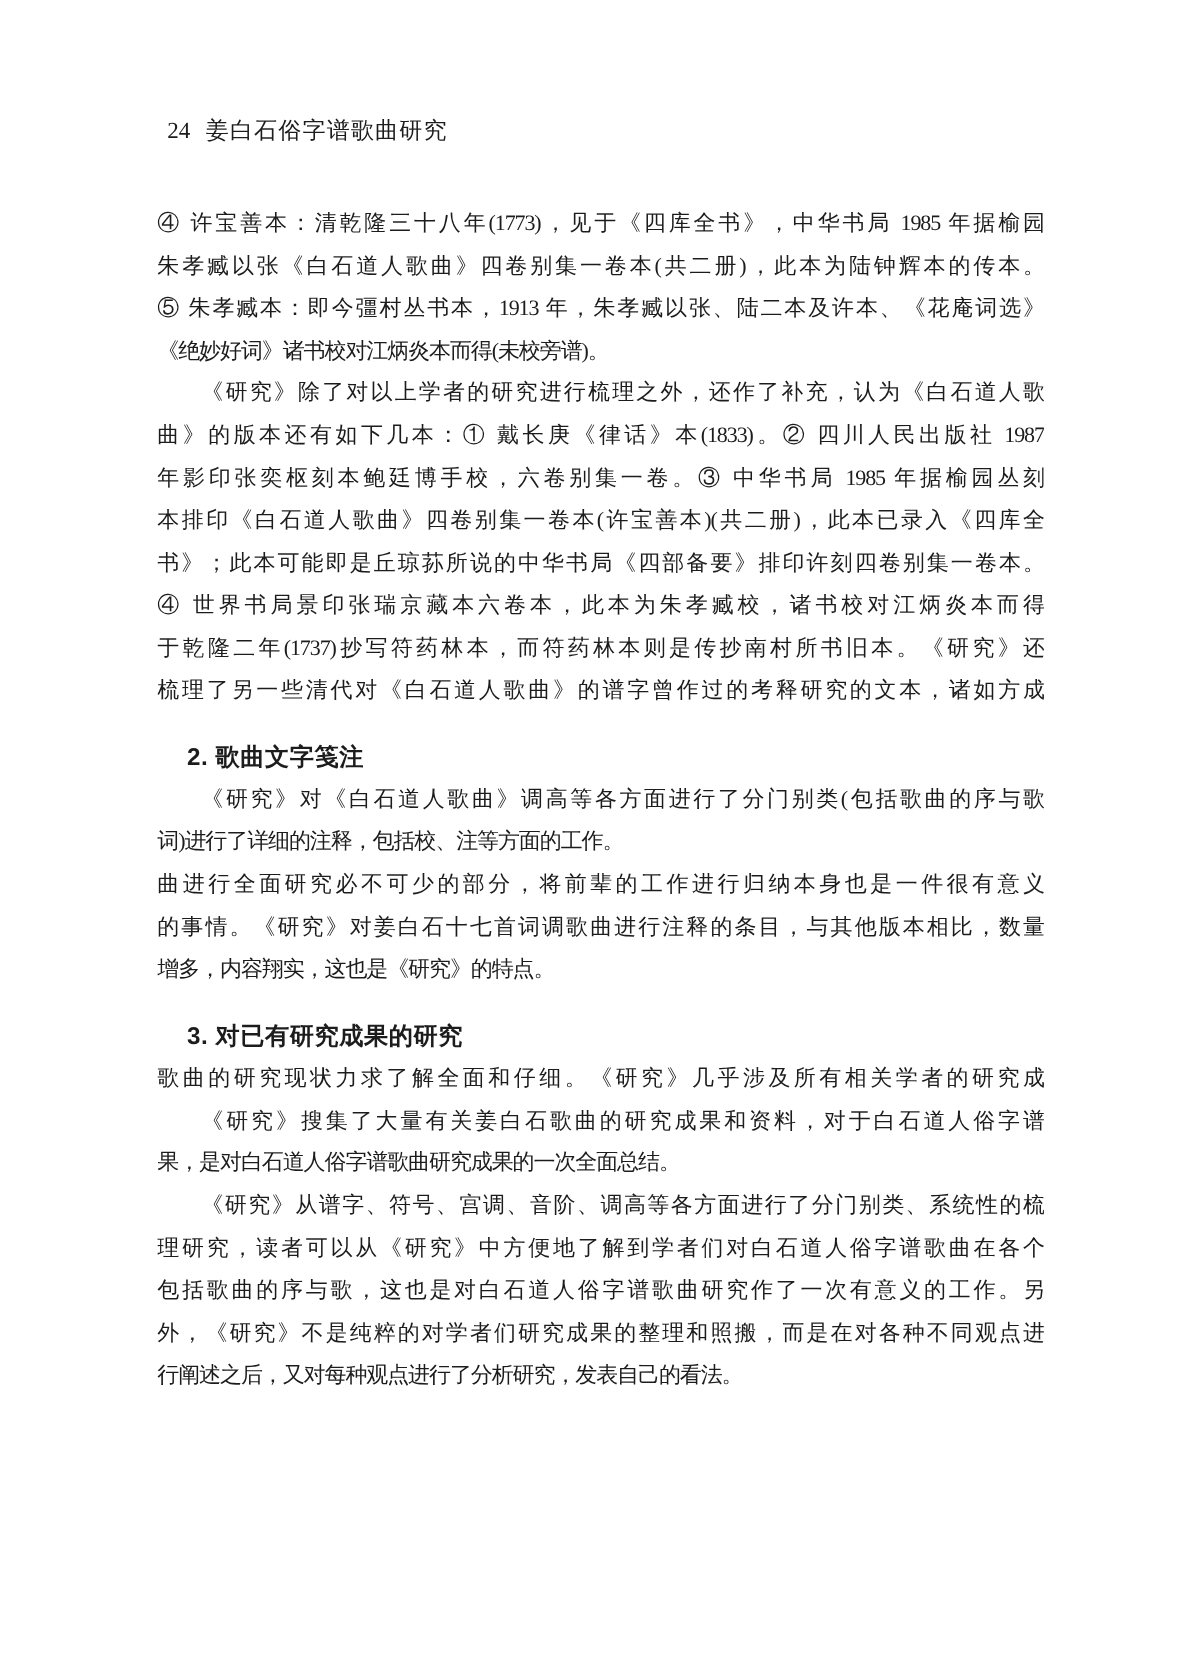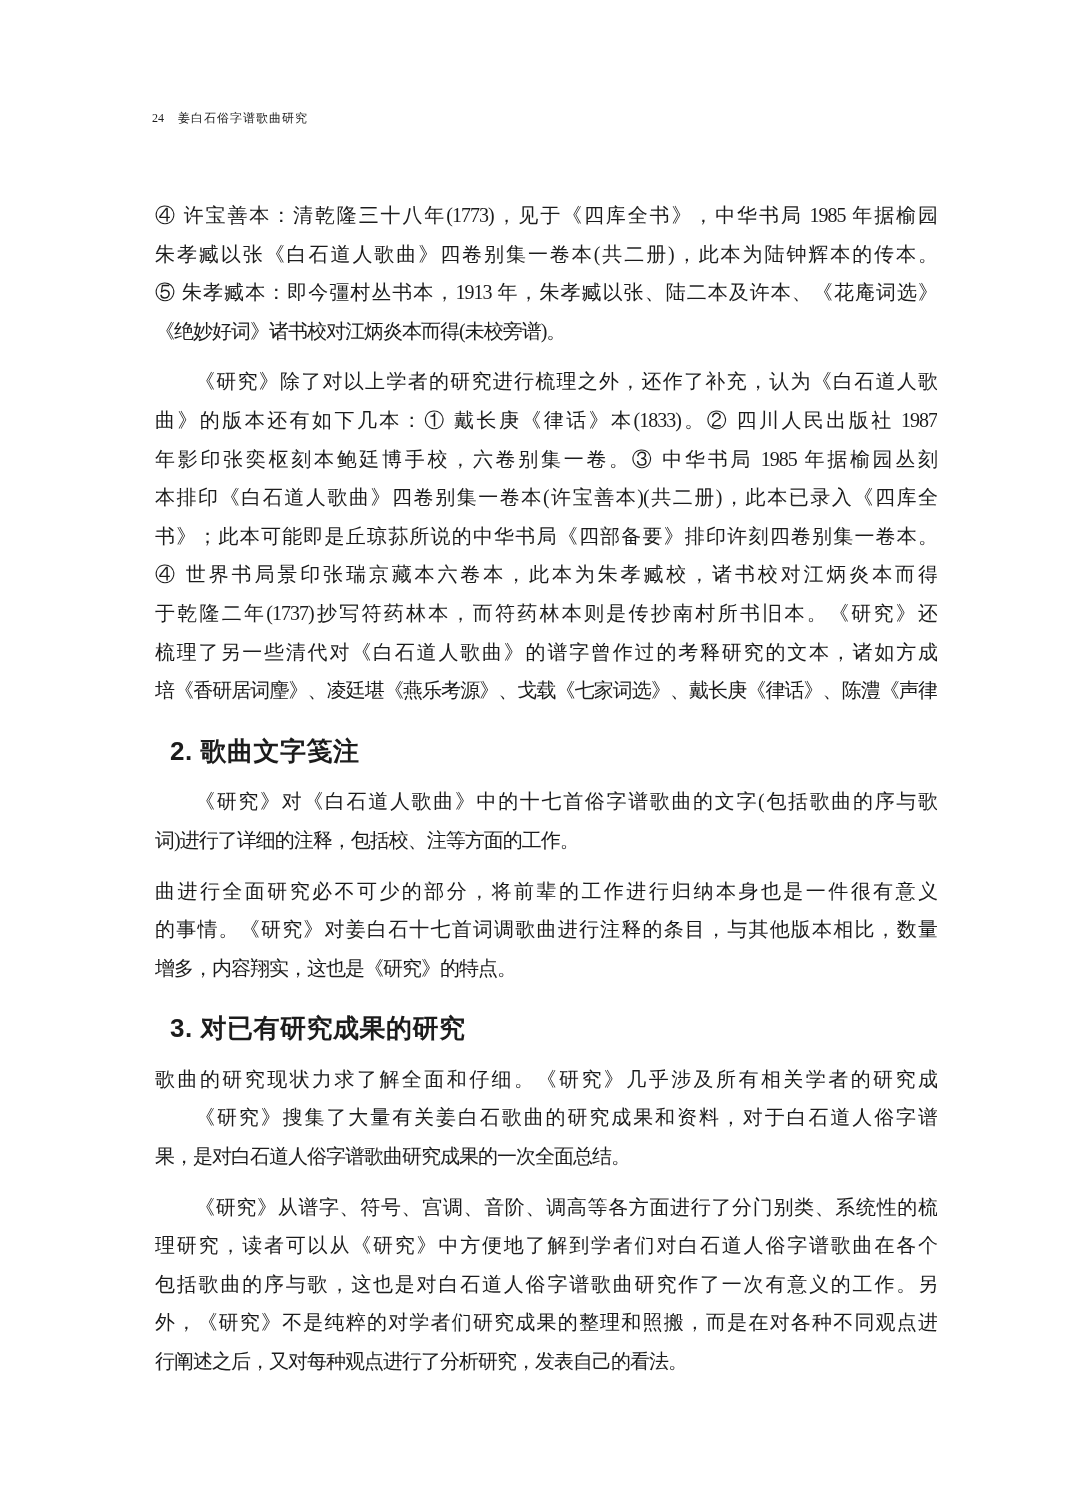--- a/index.html
+++ b/index.html
@@ -9,53 +9,53 @@
     height:1512px;
     background:#ffffff;
     color:#1c1c1c;
     font-family:"Liberation Serif","DejaVu Serif",serif;
     overflow:hidden;
   }
   .running-head{
     position:absolute;
     left:152px;
     top:106px;
-    font-size:12px;
+    font-size:21px;
     line-height:24px;
     letter-spacing:1px;
     white-space:nowrap;
   }
   .running-head .pagenum{
     display:inline-block;
     margin-right:14px;
     letter-spacing:0;
   }
   .content{
     position:absolute;
     left:143px;
     top:184px;
     width:806px;
   }
-  .para{margin:12px;}
+  .para{margin:0;}
   .line{
     font-size:20px;
     line-height:38.6px;
     letter-spacing:-1px;
     text-align:justify;
     text-align-last:justify;
     overflow:hidden;
     white-space:normal;
   }
   .line.indent{text-indent:2em;}
   .line.last{text-align-last:left;}
   .heading{
     margin:22px 0 0 27px;
     font-family:"Liberation Sans","DejaVu Sans",sans-serif;
     font-weight:bold;
-    font-size:26px;
+    font-size:22px;
     line-height:38.6px;
     letter-spacing:0.5px;
   }
 </style>
 </head>
 <body>
 
 <div class="page">
   <div class="running-head">
     <span class="pagenum">24</span><span>姜白石俗字谱歌曲研究</span>
@@ -69,25 +69,24 @@
       </div>
       <div class="para">
         <div class="line indent">《研究》除了对以上学者的研究进行梳理之外，还作了补充，认为《白石道人歌</div>
         <div class="line">曲》的版本还有如下几本：① 戴长庚《律话》本(1833)。② 四川人民出版社 1987</div>
         <div class="line">年影印张奕枢刻本鲍廷博手校，六卷别集一卷。③ 中华书局 1985 年据榆园丛刻</div>
         <div class="line">本排印《白石道人歌曲》四卷别集一卷本(许宝善本)(共二册)，此本已录入《四库全</div>
         <div class="line">书》；此本可能即是丘琼荪所说的中华书局《四部备要》排印许刻四卷别集一卷本。</div>
         <div class="line">④ 世界书局景印张瑞京藏本六卷本，此本为朱孝臧校，诸书校对江炳炎本而得</div>
         <div class="line">于乾隆二年(1737)抄写符药林本，而符药林本则是传抄南村所书旧本。《研究》还</div>
         <div class="line">梳理了另一些清代对《白石道人歌曲》的谱字曾作过的考释研究的文本，诸如方成</div>
-        <div class="line">培《香研居词麈》、凌廷堪《燕乐考源》、戈载《七家词选》、戴长庚《律话》、陈澧《声律</div>
       </div>
       <div class="heading">2. 歌曲文字笺注</div>
       <div class="para">
-        <div class="line indent">《研究》对《白石道人歌曲》中的十七首俗字谱歌曲的文字(包括歌曲的序与歌</div>
+        <div class="line indent">《研究》对《白石道人歌曲》调高等各方面进行了分门别类(包括歌曲的序与歌</div>
         <div class="line last">词)进行了详细的注释，包括校、注等方面的工作。</div>
       </div>
       <div class="para">
         <div class="line">曲进行全面研究必不可少的部分，将前辈的工作进行归纳本身也是一件很有意义</div>
         <div class="line">的事情。《研究》对姜白石十七首词调歌曲进行注释的条目，与其他版本相比，数量</div>
         <div class="line last">增多，内容翔实，这也是《研究》的特点。</div>
       </div>
       <div class="heading">3. 对已有研究成果的研究</div>
       <div class="para">
         <div class="line">歌曲的研究现状力求了解全面和仔细。《研究》几乎涉及所有相关学者的研究成</div>

